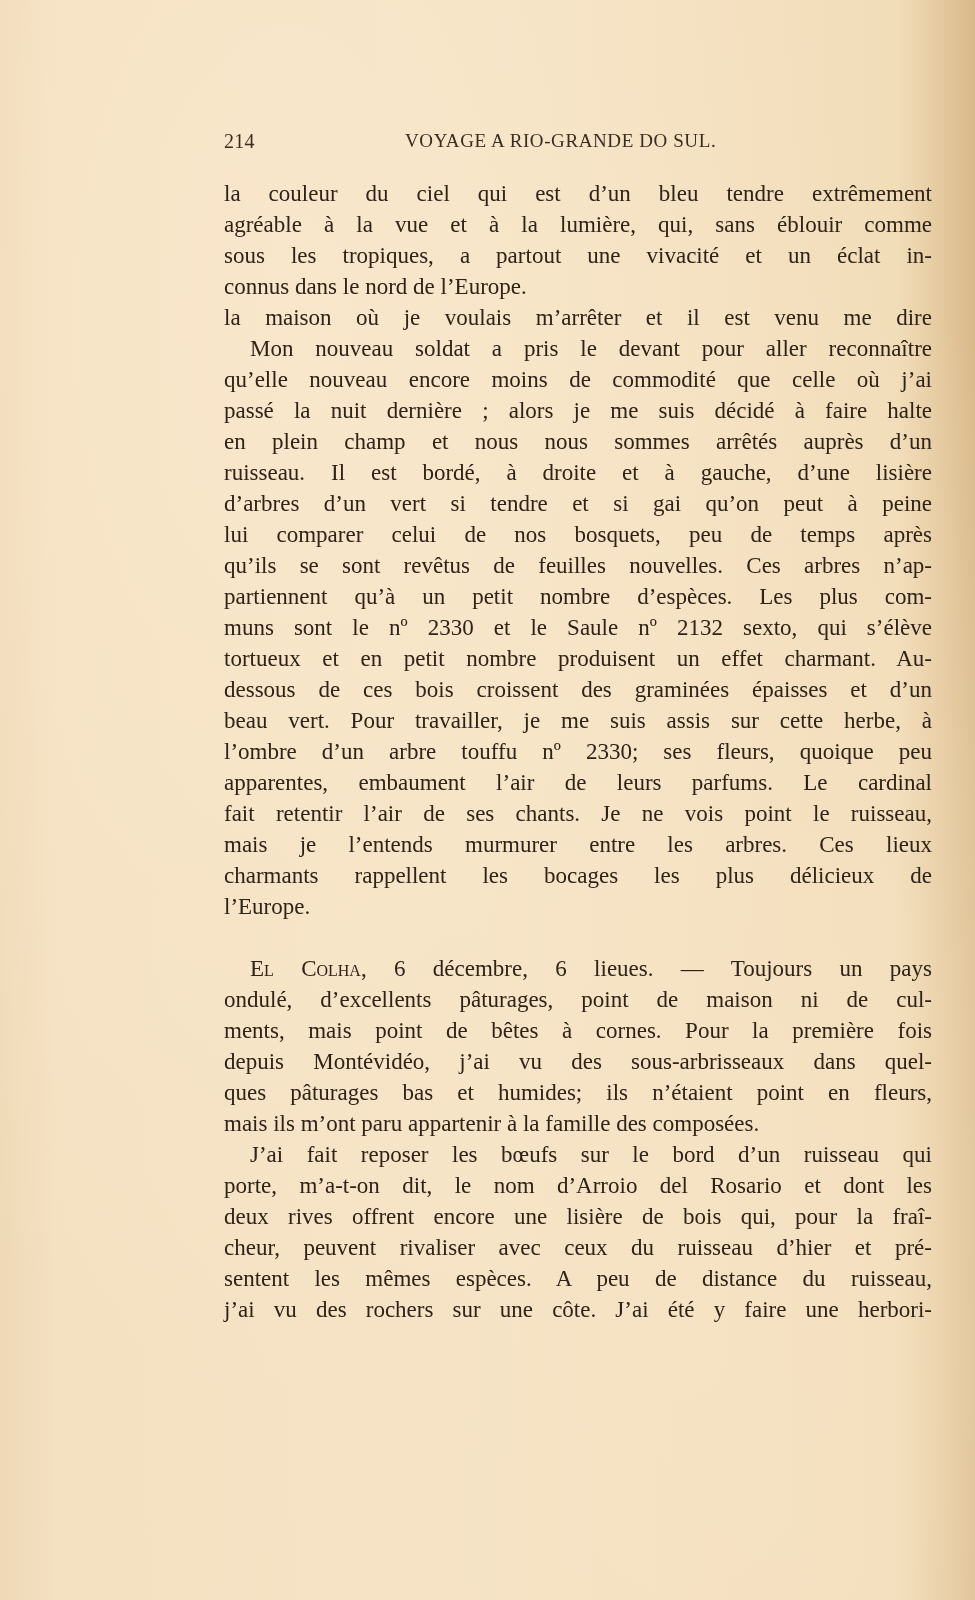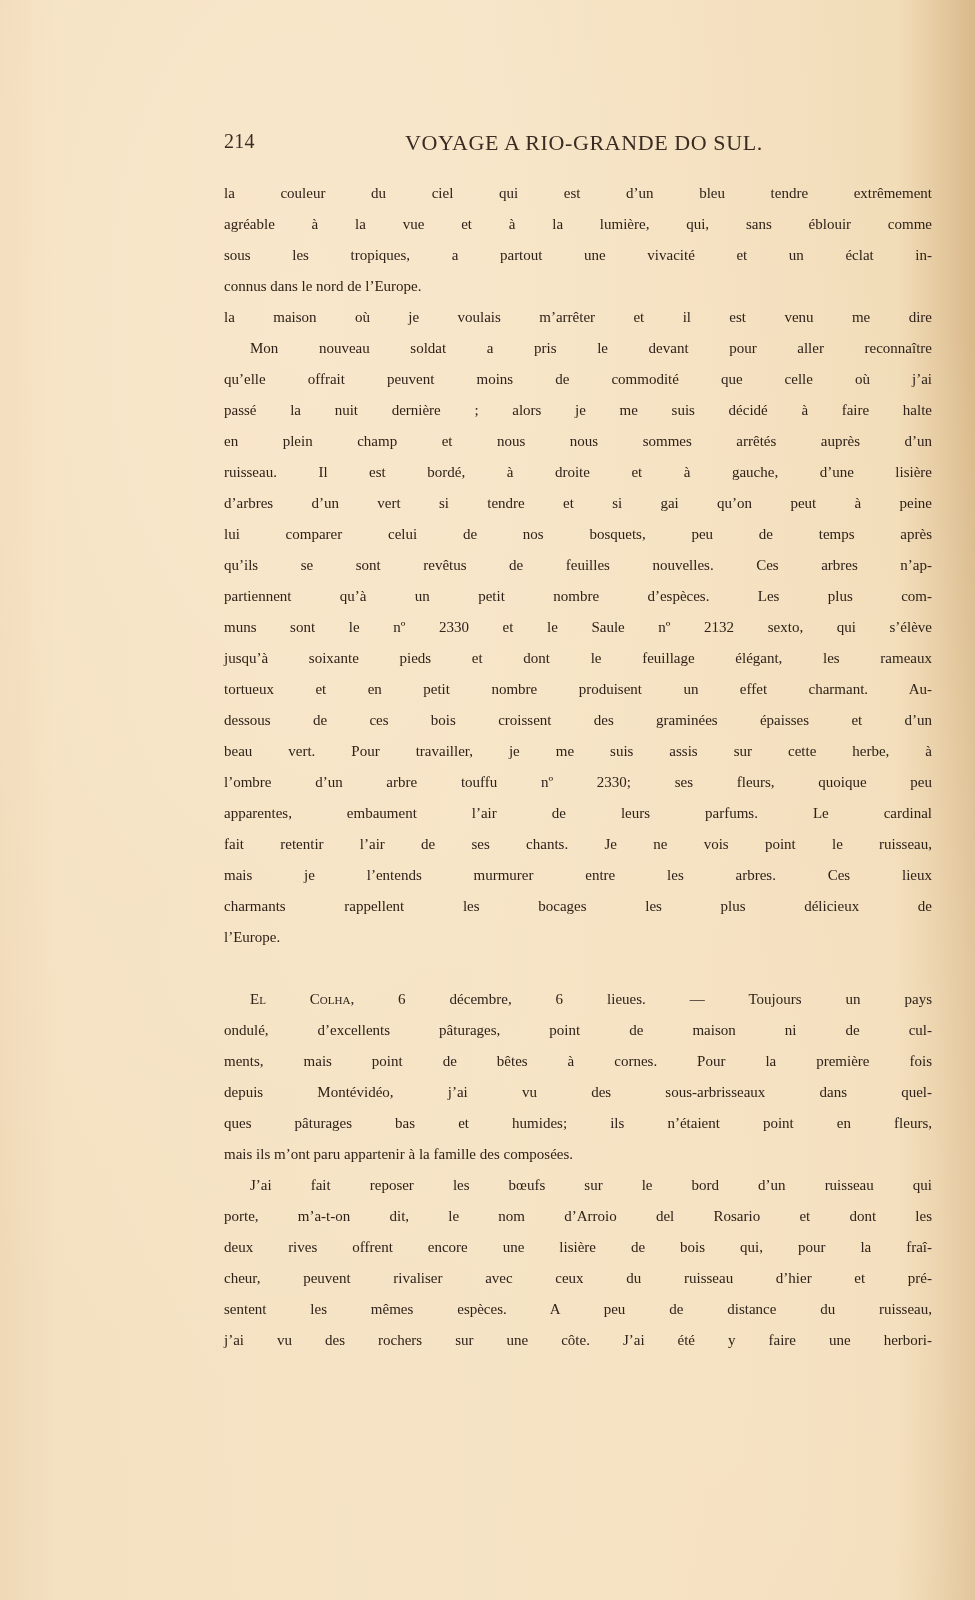--- a/index.html
+++ b/index.html
@@ -17,24 +17,24 @@
   .page { position: absolute; left: 16px; top: 0; width: 975px; height: 1600px; margin-left: 46px; }
   .right-edge {
     position: absolute; right: 0; top: 0; width: 14px; height: 1600px;
     background: linear-gradient(to right, rgba(200,165,115,0) 0%, rgba(190,152,100,0.55) 60%, rgba(170,130,80,0.7) 100%);
   }
   .header {
     position: absolute; top: 130px; left: 162px; width: 708px; height: 30px;
     font-size: 20px; letter-spacing: 0.3px; color: #3a2c22;
   }
   .page-number { position: absolute; left: 0; top: 0; }
-  .running-title { position: absolute; left: 181px; top: 0; font-size: 22px; letter-spacing: 0.6px; }
+  .running-title { position: absolute; left: 181px; top: 0; font-size: 19px; letter-spacing: 0.6px; }
   .body {
     position: absolute; left: 162px; top: 178px; width: 708px;
-    font-size: 15px; line-height: 31px;
+    font-size: 23px; line-height: 31px;
   }
   .line {
     display: block; height: 31px; white-space: nowrap;
     text-align: justify; text-align-last: justify;
   }
   .line.last { text-align-last: left; }
   .line.indent { padding-left: 26px; }
   .gap { height: 31px; }
   .i { }
   .sc { font-variant: small-caps; }
@@ -55,30 +55,29 @@
     <div>
       <span class="line">la couleur du ciel qui est d’un bleu tendre extrêmement</span>
       <span class="line">agréable à la vue et à la lumière, qui, sans éblouir comme</span>
       <span class="line">sous les tropiques, a partout une vivacité et un éclat in-</span>
       <span class="line last">connus dans le nord de l’Europe.</span>
     </div>
 
     <div>
       <span class="line">la maison où je voulais m’arrêter et il est venu me dire</span>
       <span class="line indent">Mon nouveau soldat a pris le devant pour aller reconnaître</span>
-      <span class="line">qu’elle offrait peuvent moins de commodité que celle où j’ai</span>
+      <span class="line">qu’elle nouveau encore moins de commodité que celle où j’ai</span>
       <span class="line">passé la nuit dernière ; alors je me suis décidé à faire halte</span>
       <span class="line">en plein champ et nous nous sommes arrêtés auprès d’un</span>
       <span class="line">ruisseau. Il est bordé, à droite et à gauche, d’une lisière</span>
       <span class="line">d’arbres d’un vert si tendre et si gai qu’on peut à peine</span>
       <span class="line">lui comparer celui de nos bosquets, peu de temps après</span>
       <span class="line">qu’ils se sont revêtus de feuilles nouvelles. Ces arbres n’ap-</span>
       <span class="line">partiennent qu’à un petit nombre d’espèces. Les plus com-</span>
       <span class="line"><span>muns sont le nº </span><span class="i">2330</span><span> et le </span><span class="i">Saule</span><span> nº </span><span class="i">2132 sexto</span><span>, qui s’élève</span></span>
-      <span class="line">jusqu’à soixante pieds et dont le feuillage élégant, les rameaux</span>
       <span class="line">tortueux et en petit nombre produisent un effet charmant. Au-</span>
       <span class="line">dessous de ces bois croissent des graminées épaisses et d’un</span>
       <span class="line">beau vert. Pour travailler, je me suis assis sur cette herbe, à</span>
       <span class="line"><span>l’ombre d’un arbre touffu nº </span><span class="i">2330;</span><span> ses fleurs, quoique peu</span></span>
       <span class="line"><span>apparentes, embaument l’air de leurs parfums. Le </span><span class="i">cardinal</span></span>
       <span class="line">fait retentir l’air de ses chants. Je ne vois point le ruisseau,</span>
       <span class="line">mais je l’entends murmurer entre les arbres. Ces lieux</span>
       <span class="line">charmants rappellent les bocages les plus délicieux de</span>
       <span class="line last">l’Europe.</span>
     </div>

